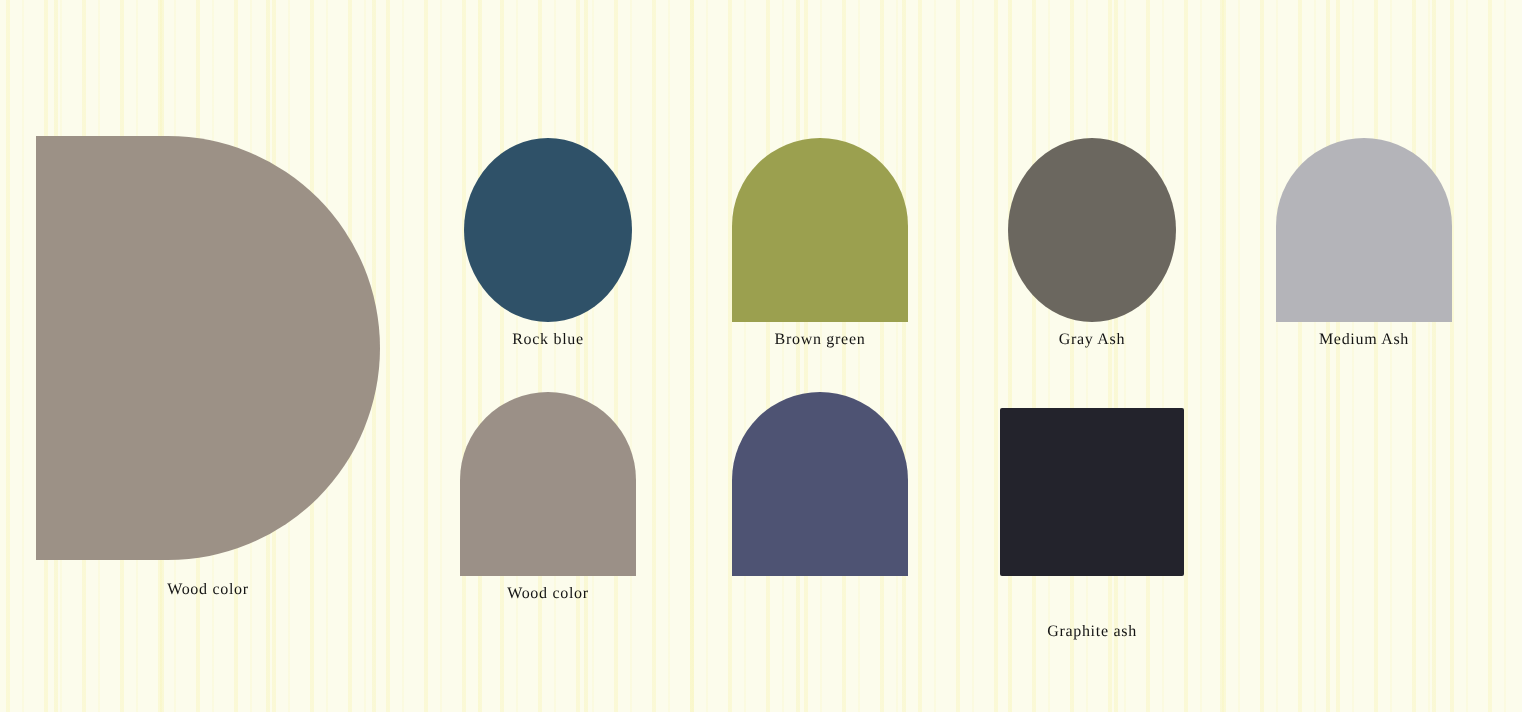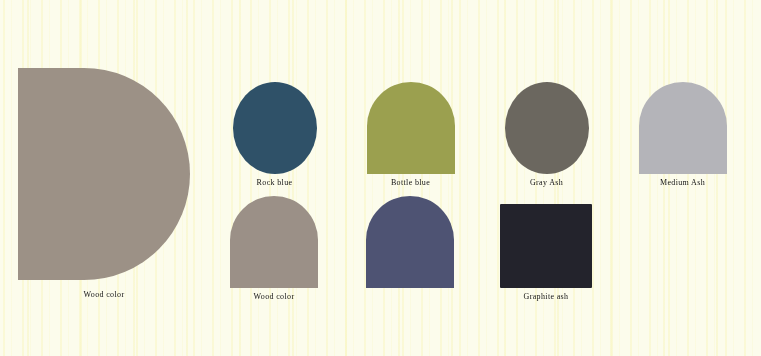--- a/index.html
+++ b/index.html
@@ -62,21 +62,21 @@
     width: 545px;
     height: 260px;
   }
   .swatch-row {
     position: absolute;
     left: 0;
     width: 100%;
     height: 130px;
     display: flex;
   }
-  .row-top { top: 16px; justify-content: center; }
+  .row-top { top: 3px; }
   .row-bottom { top: 130px; }
 
   .swatch-cell {
     width: 136px;
     height: 130px;
     position: relative;
   }
 
   .swatch-chip-holder {
     position: absolute;
@@ -150,21 +150,21 @@
       <div class="swatch-cell">
         <div class="swatch-chip-holder">
           <div class="swatch-chip shape-ellipse" style="background-color: rgb(47, 81, 104);"></div>
         </div>
         <div class="swatch-label" style="color: rgb(20, 20, 20);">Rock blue</div>
       </div>
       <div class="swatch-cell">
         <div class="swatch-chip-holder">
           <div class="swatch-chip shape-arch" style="background-color: rgb(155, 160, 79);"></div>
         </div>
-        <div class="swatch-label" style="color: rgb(20, 20, 20);">Bottle blue</div>
+        <div class="swatch-label" style="color: rgb(20, 20, 20);">Brown green</div>
       </div>
       <div class="swatch-cell">
         <div class="swatch-chip-holder">
           <div class="swatch-chip shape-ellipse" style="background-color: rgb(107, 103, 95);"></div>
         </div>
         <div class="swatch-label" style="color: rgb(20, 20, 20);">Gray Ash</div>
       </div>
       <div class="swatch-cell">
         <div class="swatch-chip-holder">
           <div class="swatch-chip shape-arch" style="background-color: rgb(180, 180, 185);"></div>
@@ -182,18 +182,18 @@
       </div>
       <div class="swatch-cell">
         <div class="swatch-chip-holder">
           <div class="swatch-chip shape-arch" style="background-color: rgb(78, 83, 115);"></div>
         </div>
       </div>
       <div class="swatch-cell">
         <div class="swatch-chip-holder">
           <div class="swatch-chip shape-rect" style="background-color: rgb(35, 35, 44);"></div>
         </div>
-        <div class="swatch-label" style="color: rgb(20, 20, 20);">Graphite ash</div>
+        <div class="swatch-label" style="color: rgb(20, 20, 20); margin-top: 19px;">Graphite ash</div>
       </div>
     </div>
 
   </div>
 </div>
 
 </body></html>

